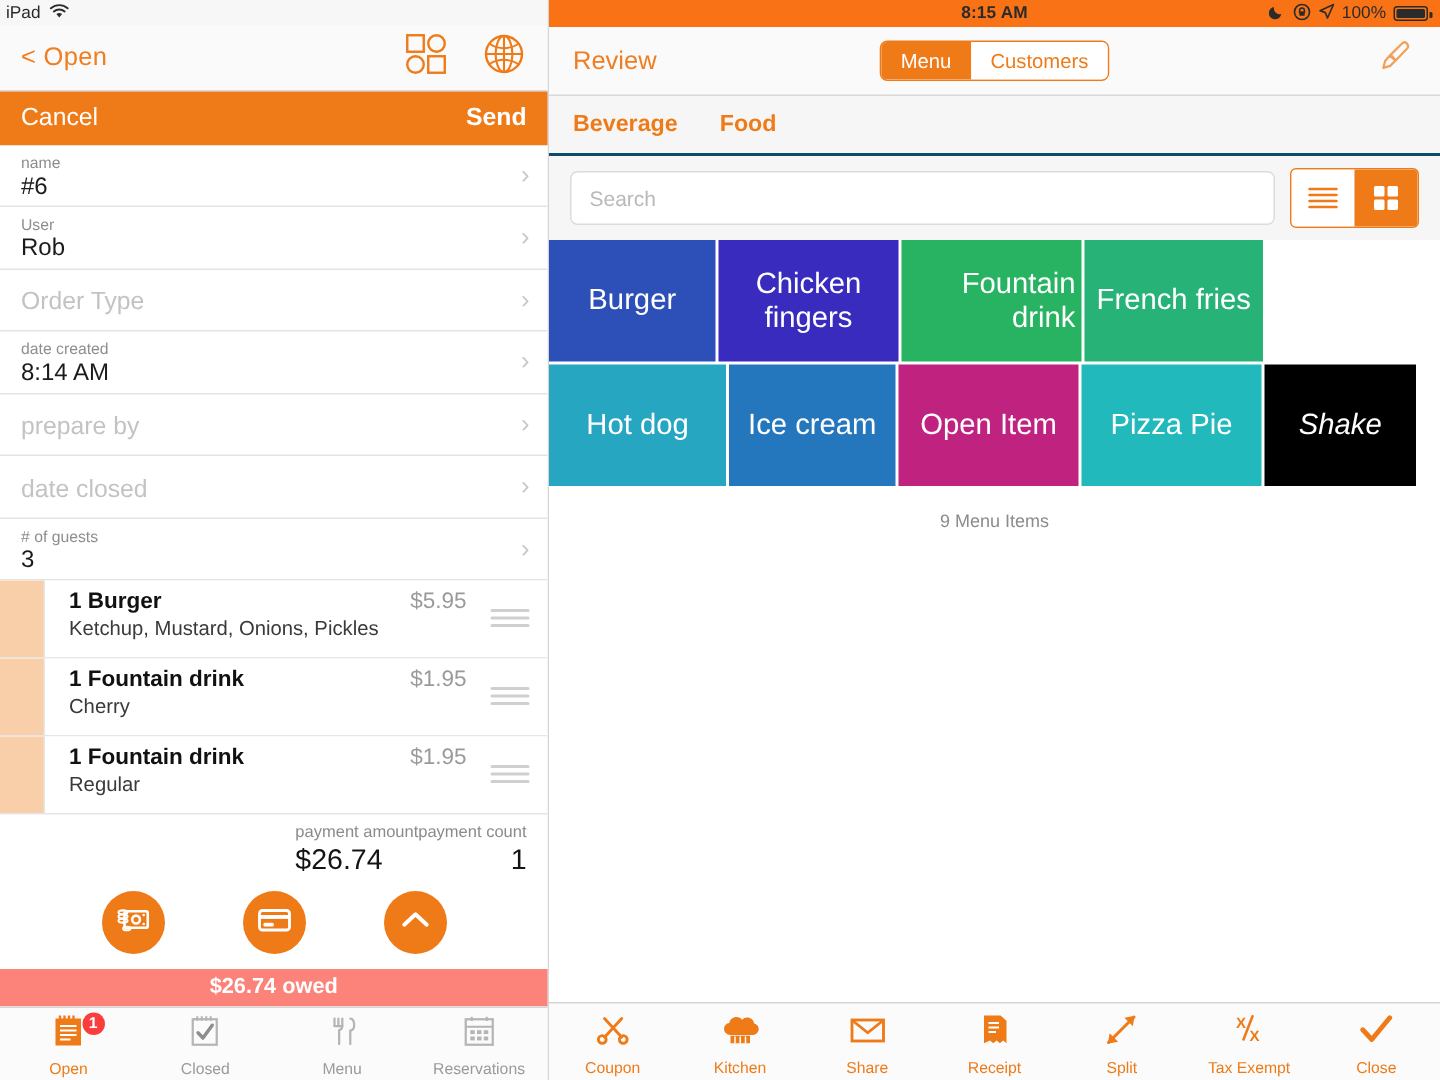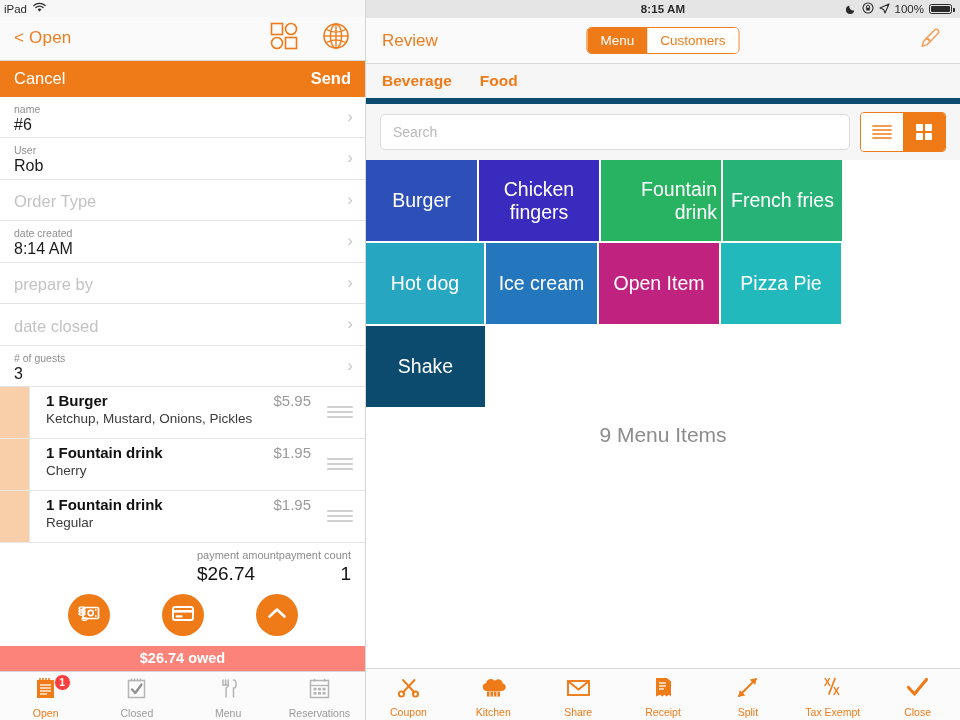--- a/index.html
+++ b/index.html
@@ -75,21 +75,21 @@
   .tab .tlabel { font-size:10.5px; color:#9a9a9a; }
   .tab.active .tlabel { color:#ef7b18; }
   .badge { position:absolute; top:2px; left:calc(50% + 8px); width:17px; height:17px;
            border-radius:50%; background:#fa3e3e; color:#fff; font-size:10.5px;
            display:flex; align-items:center; justify-content:center; font-weight:600;
            border:1.5px solid #fbfbfb; }
 
   
   .right { width:594px; height:720px; background:#fff; display:flex; flex-direction:column; }
 
-  .statusbar-r { height:18px; background:#e5e5e5; display:flex; align-items:center;
+  .statusbar-r { height:18px; background:#f97316; display:flex; align-items:center;
                  position:relative; font-size:11.5px; color:#2b2b2b; }
   .sb-time { position:absolute; left:0; right:0; text-align:center;
              font-size:11.5px; font-weight:600; letter-spacing:.1px; }
   .sb-right { position:absolute; right:8px; display:flex; align-items:center; gap:5px; }
   .batt { width:23px; height:10.5px; border:1px solid #2b2b2b; border-radius:2.5px;
           position:relative; }
   .batt::after { content:""; position:absolute; right:-3.5px; top:3px; width:2px;
                  height:4.5px; background:#2b2b2b; border-radius:0 1px 1px 0; }
   .batt i { position:absolute; left:1px; top:1px; bottom:1px; width:19px;
             background:#2b2b2b; border-radius:1px; display:block; }
@@ -99,40 +99,40 @@
               justify-content:space-between; position:relative; }
   .review { color:#f07d20; font-size:17px; }
   .segmented { position:absolute; left:50%; transform:translateX(-50%);
                display:flex; border:1px solid #ef7b18; border-radius:5px;
                overflow:hidden; height:27px; }
   .seg { padding:0 13px; display:flex; align-items:center; font-size:13.5px;
          color:#ef7b18; background:#fff; }
   .seg.on { background:#ef7b18; color:#fff; }
 
   .cats { height:40px; background:#f6f6f6; display:flex; align-items:center;
-          gap:28px; padding:0 16px; border-bottom:6px solid #0c4a6e; }
+          gap:28px; padding:0 16px; border-bottom:2px solid #0c4a6e; }
   .cat { color:#ef7b18; font-size:15.5px; font-weight:600; }
 
   .searchrow { height:56px; background:#f6f6f6; display:flex; align-items:center;
                padding:0 14px; gap:10px; }
   .search { flex:1; height:36px; background:#fff; border:1px solid #dcdcdc;
             border-radius:5px; display:flex; align-items:center; padding:0 12px; }
   .search-ph { color:#b9b9b9; font-size:14px; }
   .viewtoggle { display:flex; height:40px; border:1.5px solid #ef7b18; border-radius:4px;
                 overflow:hidden; }
   .vt { width:42px; display:flex; align-items:center; justify-content:center;
         background:#fff; }
   .vt.on { background:#ef7b18; }
 
   .tiles { padding:0; display:flex; flex-wrap:wrap; }
   .tile { height:81px; display:flex; align-items:center; justify-content:center;
           text-align:center; color:#fff; font-size:19.5px; line-height:23px;
           margin:0 2px 2px 0; padding:0 4px; }
 
-  .menucount { text-align:center; font-size:21px; color:#8c8c8c; padding:14px 0 0 0; }
+  .menucount { text-align:center; font-size:12px; color:#8c8c8c; padding:14px 0 0 0; }
 
   .toolbar-r { margin-top:auto; height:52px; background:#fbfbfb;
                border-top:1px solid #d6d6d6; display:flex; }
   .tool { flex:1; display:flex; flex-direction:column; align-items:center;
           justify-content:center; gap:2px; padding-top:3px; }
   .tool .tlabel { font-size:10.5px; color:#ef7b18; }
 </style>
 </head>
 <body>
 
@@ -477,21 +477,21 @@
         </div>
       <div class="tile" style="background: rgb(36, 118, 189); width: 111px;">
           <span>Ice cream</span>
         </div>
       <div class="tile" style="background: rgb(192, 34, 127); width: 120px;">
           <span>Open Item</span>
         </div>
       <div class="tile" style="background: rgb(34, 185, 189); width: 120px;">
           <span>Pizza Pie</span>
         </div>
-      <div class="tile" style="background: #0c4a6e; width: 119px;">
+      <div class="tile" style="background: #000000; width: 101px; font-style: italic;">
           <span>Shake</span>
         </div>
     </div>
 
     <div class="menucount">9 Menu Items</div>
 
     <div class="toolbar-r">
       <div class="tool">
         <span>
           <svg width="25" height="25" viewBox="0 0 25 25">

